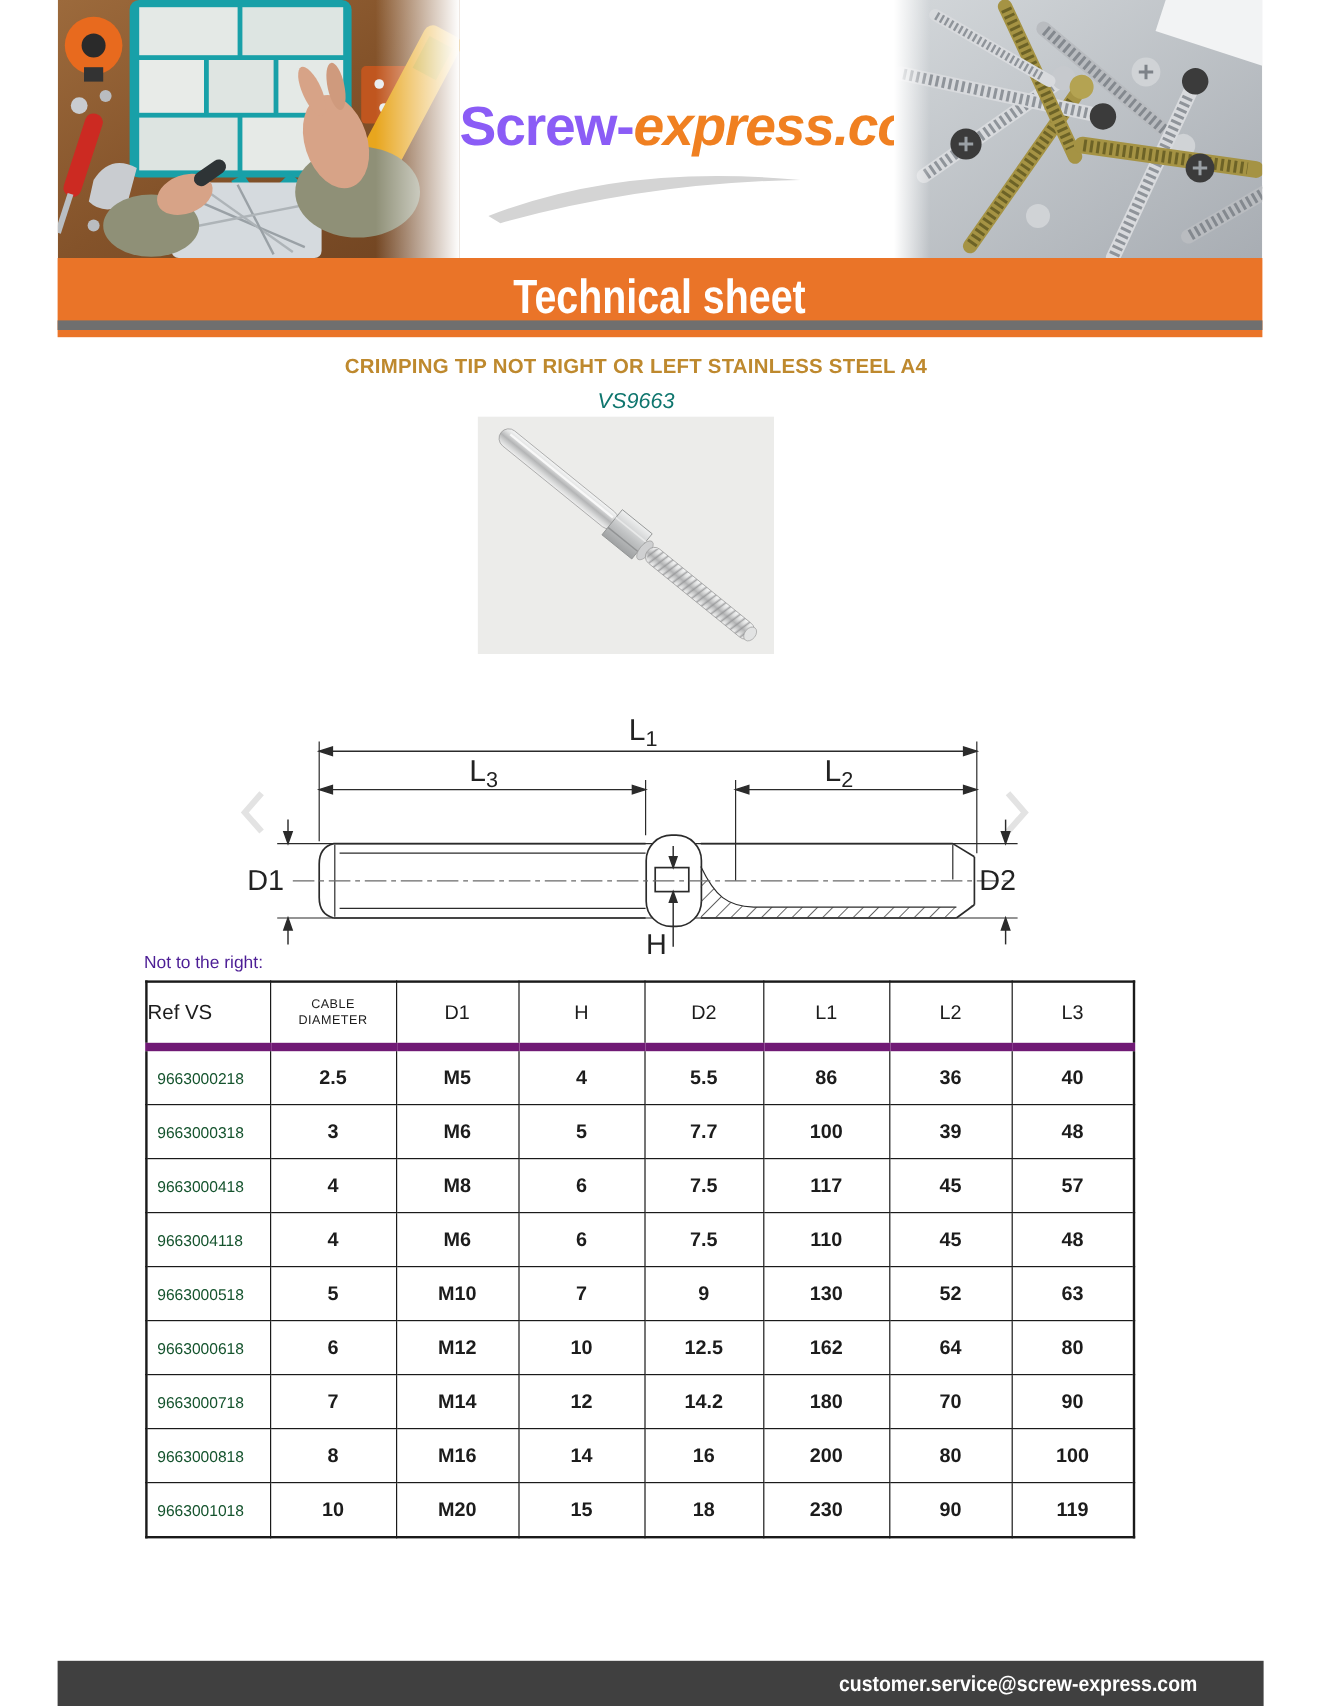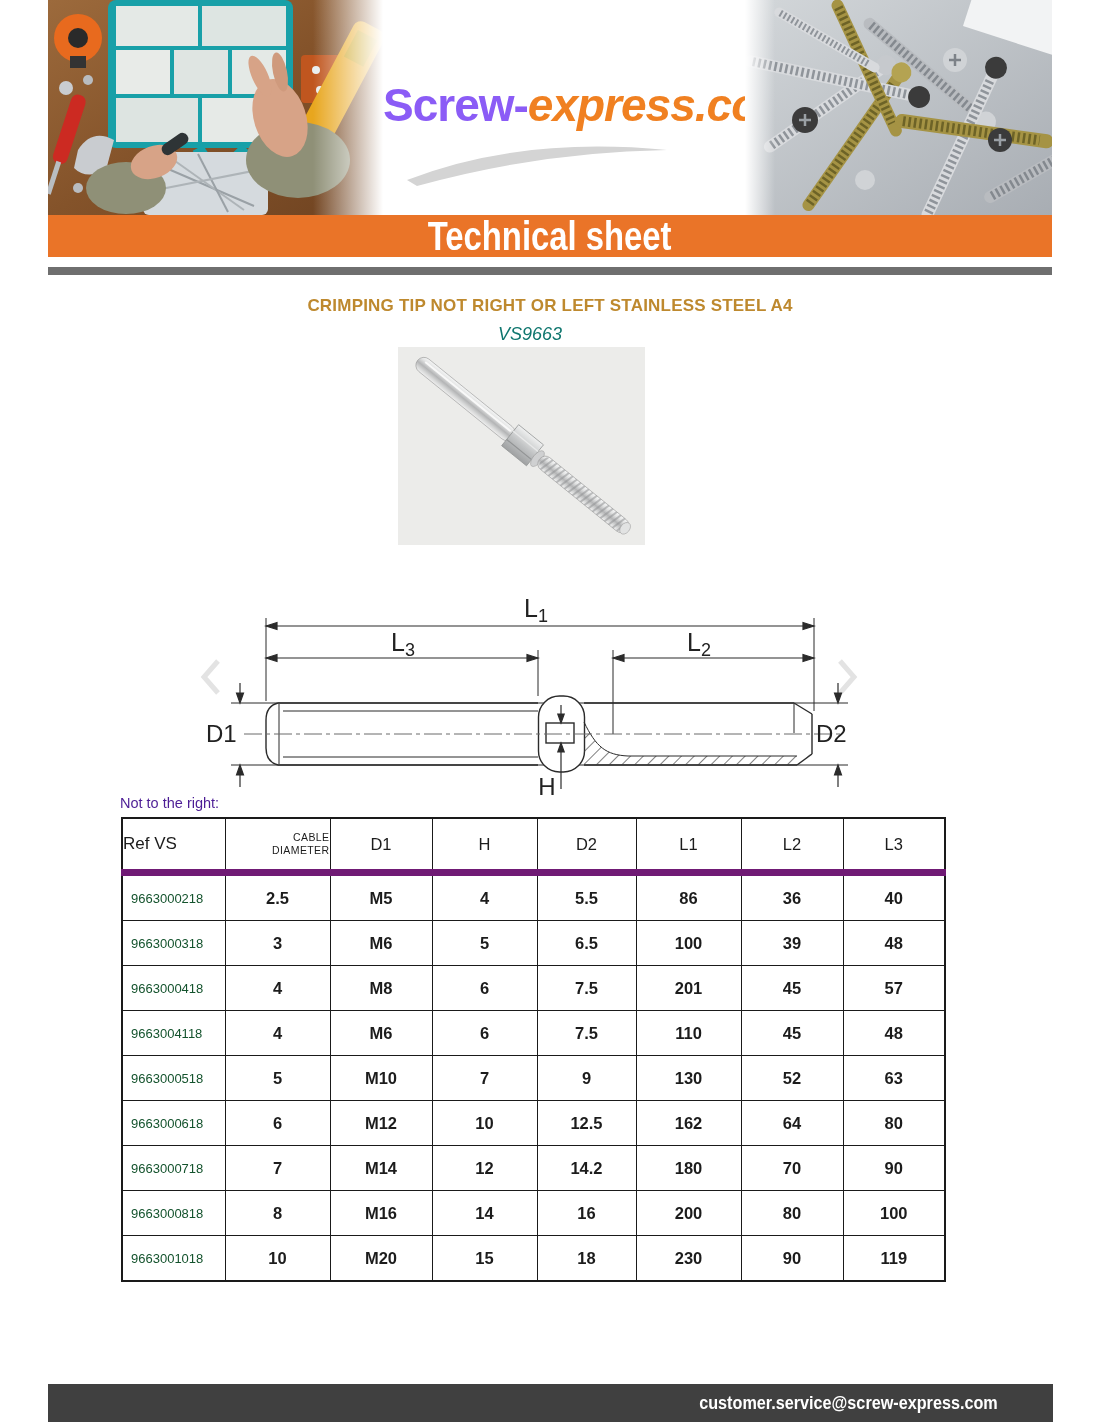--- a/index.html
+++ b/index.html
@@ -16,49 +16,49 @@
   .photo-right .fade{position:absolute;left:0;top:0;width:30px;height:100%;
         background:linear-gradient(to left, rgba(255,255,255,0), #ffffff);}
   .logo-area{flex:1;position:relative;}
   .logo-line{position:absolute;top:78px;left:0;width:100%;text-align:center;white-space:nowrap;
         font-size:46px;font-weight:bold;letter-spacing:-1px;}
   .logo-gray{color:#8b5cf6;}
   .logo-orange{color:#f08021;font-style:italic;}
   .swoosh{position:absolute;left:16px;top:128px;}
 
   
-  .banner{position:absolute;left:48px;top:215px;width:1004px;height:42px;background:#ea7428;
+  .banner{position:absolute;left:48px;top:215px;width:1004px;height:66px;background:#ea7428;
         display:flex;align-items:center;justify-content:center;}
   .banner-text{color:#ffffff;font-weight:bold;font-size:40px;transform:scaleX(.82);letter-spacing:0;}
   .gray-bar{position:absolute;left:48px;top:267px;width:1004px;height:8px;background:#6f6f6f;}
 
   
   .doc-title{position:absolute;left:0;top:296px;width:1060px;text-align:center;
-        color:#be892e;font-weight:bold;font-size:17px;letter-spacing:.2px;padding-left:20px;}
+        color:#be892e;font-weight:bold;font-size:17px;letter-spacing:.2px;}
   .doc-code{position:absolute;left:0;top:324px;width:1060px;text-align:center;
         font-style:italic;font-size:18px;color:#0f766e;}
 
   
   .product-photo{position:absolute;left:398px;top:347px;width:247px;height:198px;}
 
   
   .diagram{position:absolute;left:200px;top:575px;width:680px;height:230px;}
   .dim-label{font-size:25px;fill:#222;}
   .dim-sub{font-size:18px;fill:#222;}
   .dim-plain{font-size:24px;fill:#222;}
 
   
   .note{position:absolute;left:120px;top:795px;font-size:14.5px;color:#4c1d95;}
   .spec-table{position:absolute;left:121px;top:817px;width:823px;border-collapse:collapse;
         table-layout:fixed;}
   .spec-table th,.spec-table td{border:1px solid #1a1a1a;padding:0;}
   .spec-table{border:2px solid #1a1a1a;}
   .spec-table thead th{height:50px;border-bottom:7px solid #701a75;font-weight:normal;}
   .th-ref{text-align:left;padding-left:10px;font-size:17px;}
-  .th-cable{font-size:10.5px;letter-spacing:.4px;line-height:13px;text-align:right;}
+  .th-cable{font-size:10.5px;letter-spacing:.4px;line-height:13px;text-align:center;}
   .th-dim{font-size:16.5px;text-align:center;}
   .spec-table td{height:44px;text-align:center;font-weight:bold;font-size:16.5px;}
   .spec-table td.cell-ref{text-align:left;padding-left:8px;font-weight:normal;font-size:13px;color:#14532d;}
 
   
   .footer{position:absolute;left:48px;top:1384px;width:1005px;height:38px;background:#404040;
         display:flex;align-items:center;justify-content:flex-end;}
   .footer-text{color:#ffffff;font-weight:bold;font-size:18px;transform:scaleX(.9);
         transform-origin:right center;margin-right:55px;}
 </style>
@@ -360,32 +360,32 @@
           <td>5.5</td>
           <td>86</td>
           <td>36</td>
           <td>40</td>
         </tr>
         <tr>
           <td class="cell-ref">9663000318</td>
           <td>3</td>
           <td>M6</td>
           <td>5</td>
-          <td>6.5</td>
+          <td>7.7</td>
           <td>100</td>
           <td>39</td>
           <td>48</td>
         </tr>
         <tr>
           <td class="cell-ref">9663000418</td>
           <td>4</td>
           <td>M8</td>
           <td>6</td>
           <td>7.5</td>
-          <td>201</td>
+          <td>117</td>
           <td>45</td>
           <td>57</td>
         </tr>
         <tr>
           <td class="cell-ref">9663004118</td>
           <td>4</td>
           <td>M6</td>
           <td>6</td>
           <td>7.5</td>
           <td>110</td>

